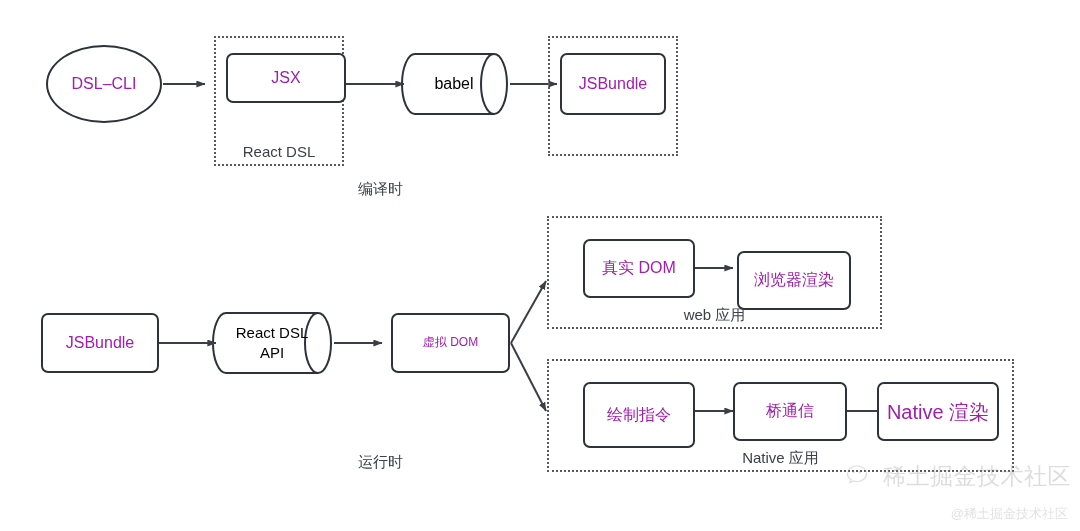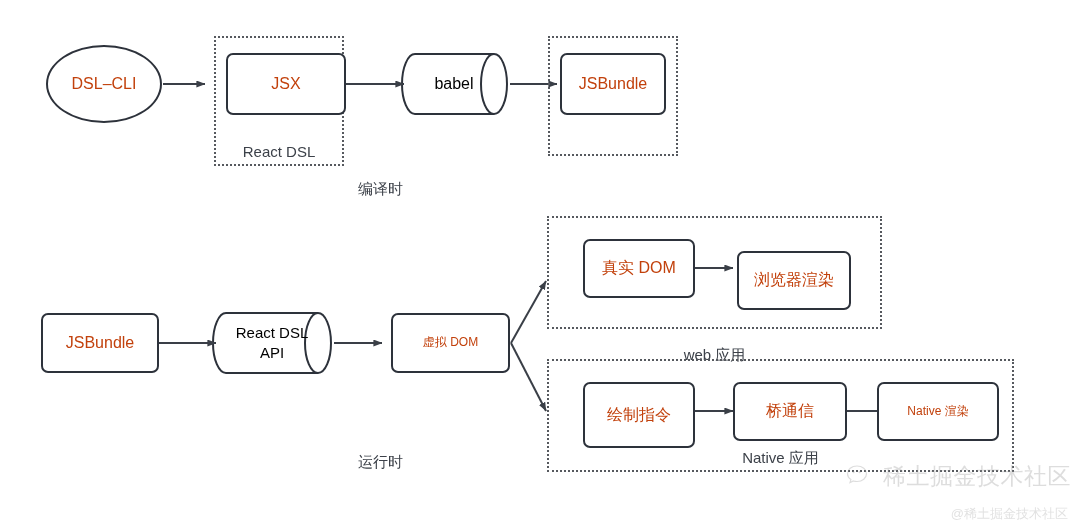--- a/index.html
+++ b/index.html
@@ -31,21 +31,21 @@
   }
   
   .node {
     position: absolute;
     box-sizing: border-box;
     display: flex;
     align-items: center;
     justify-content: center;
     text-align: right;
     background: #ffffff;
-    color: #c2410c;
+    color: #a21caf;
     line-height: 1.3;
   }
   .node.rect {
     border: 2px solid #2d323b;
     border-radius: 7px;
   }
   .node.ellipse {
     border: 2px solid #2d323b;
     border-radius: 50%;
   }
@@ -152,30 +152,30 @@
     <line x1="695" y1="411" x2="733" y2="411" stroke="#3a3f47" stroke-width="2" marker-end="url(#arrowhead)"></line>
     <line x1="847" y1="411" x2="886" y2="411" stroke="#3a3f47" stroke-width="2" marker-end="url(#arrowhead)"></line>
   </svg>
 
   <div class="group-frame" style="left:214px; top:36px; width:130px; height:130px;"></div>
   <div class="group-caption" style="left:214px; top:143px; width:130px; font-size:15px;">React DSL</div>
 
   <div class="group-frame" style="left:548px; top:36px; width:130px; height:120px;"></div>
 
   <div class="group-frame" style="left:547px; top:216px; width:335px; height:113px;"></div>
-  <div class="group-caption" style="left:547px; top:306px; width:335px; font-size:15px;margin-top:40px;">web 应用</div>
+  <div class="group-caption" style="left:547px; top:306px; width:335px; font-size:15px;">web 应用</div>
 
   <div class="group-frame" style="left:547px; top:359px; width:467px; height:113px;"></div>
   <div class="group-caption" style="left:547px; top:449px; width:467px; font-size:15px;">Native 应用</div>
 
   <div class="node ellipse" style="left:46px; top:45px; width:116px; height:78px;">
     <span class="node-label" style="font-size:16px;">DSL–CLI</span>
   </div>
 
-  <div class="node rect" style="left:226px; top:53px; width:120px; height:62px;">
+  <div class="node rect" style="left:226px; top:53px; width:120px; height:50px;">
     <span class="node-label" style="font-size:16px;">JSX</span>
   </div>
 
   <div class="cyl-label" style="left:408px; top:54px; width:92px; height:60px;">
     <span class="node-label" style="font-size:16px;">babel</span>
   </div>
 
   <div class="node rect" style="left:560px; top:53px; width:106px; height:62px;">
     <span class="node-label" style="font-size:16px;">JSBundle</span>
   </div>
@@ -207,21 +207,21 @@
 
   <div class="node rect" style="left:583px; top:382px; width:112px; height:66px;">
     <span class="node-label" style="font-size:16px;">绘制指令</span>
   </div>
 
   <div class="node rect" style="left:733px; top:382px; width:114px; height:59px;">
     <span class="node-label" style="font-size:16px;">桥通信</span>
   </div>
 
   <div class="node rect" style="left:877px; top:382px; width:122px; height:59px;">
-    <span class="node-label" style="font-size:12px;">Native 渲染</span>
+    <span class="node-label" style="font-size:20px;">Native 渲染</span>
   </div>
 
   <div id="watermark">
     <div class="wm-row">
       <svg width="30" height="26" viewBox="0 0 30 26">
         <path d="M11,2 C5.5,2 1.5,5.6 1.5,9.8 C1.5,12.1 2.8,14.2 4.9,15.6 L4,18.6 L7.4,17 C8.5,17.3 9.7,17.5 11,17.5
                  C16.5,17.5 20.5,13.9 20.5,9.8 C20.5,5.6 16.5,2 11,2 Z" fill="none" stroke="#9a9a9a" stroke-width="1.2"></path>
         <circle cx="7.6" cy="8.2" r="1.1" fill="#9a9a9a"></circle>
         <circle cx="13.6" cy="8.2" r="1.1" fill="#9a9a9a"></circle>
       </svg>

